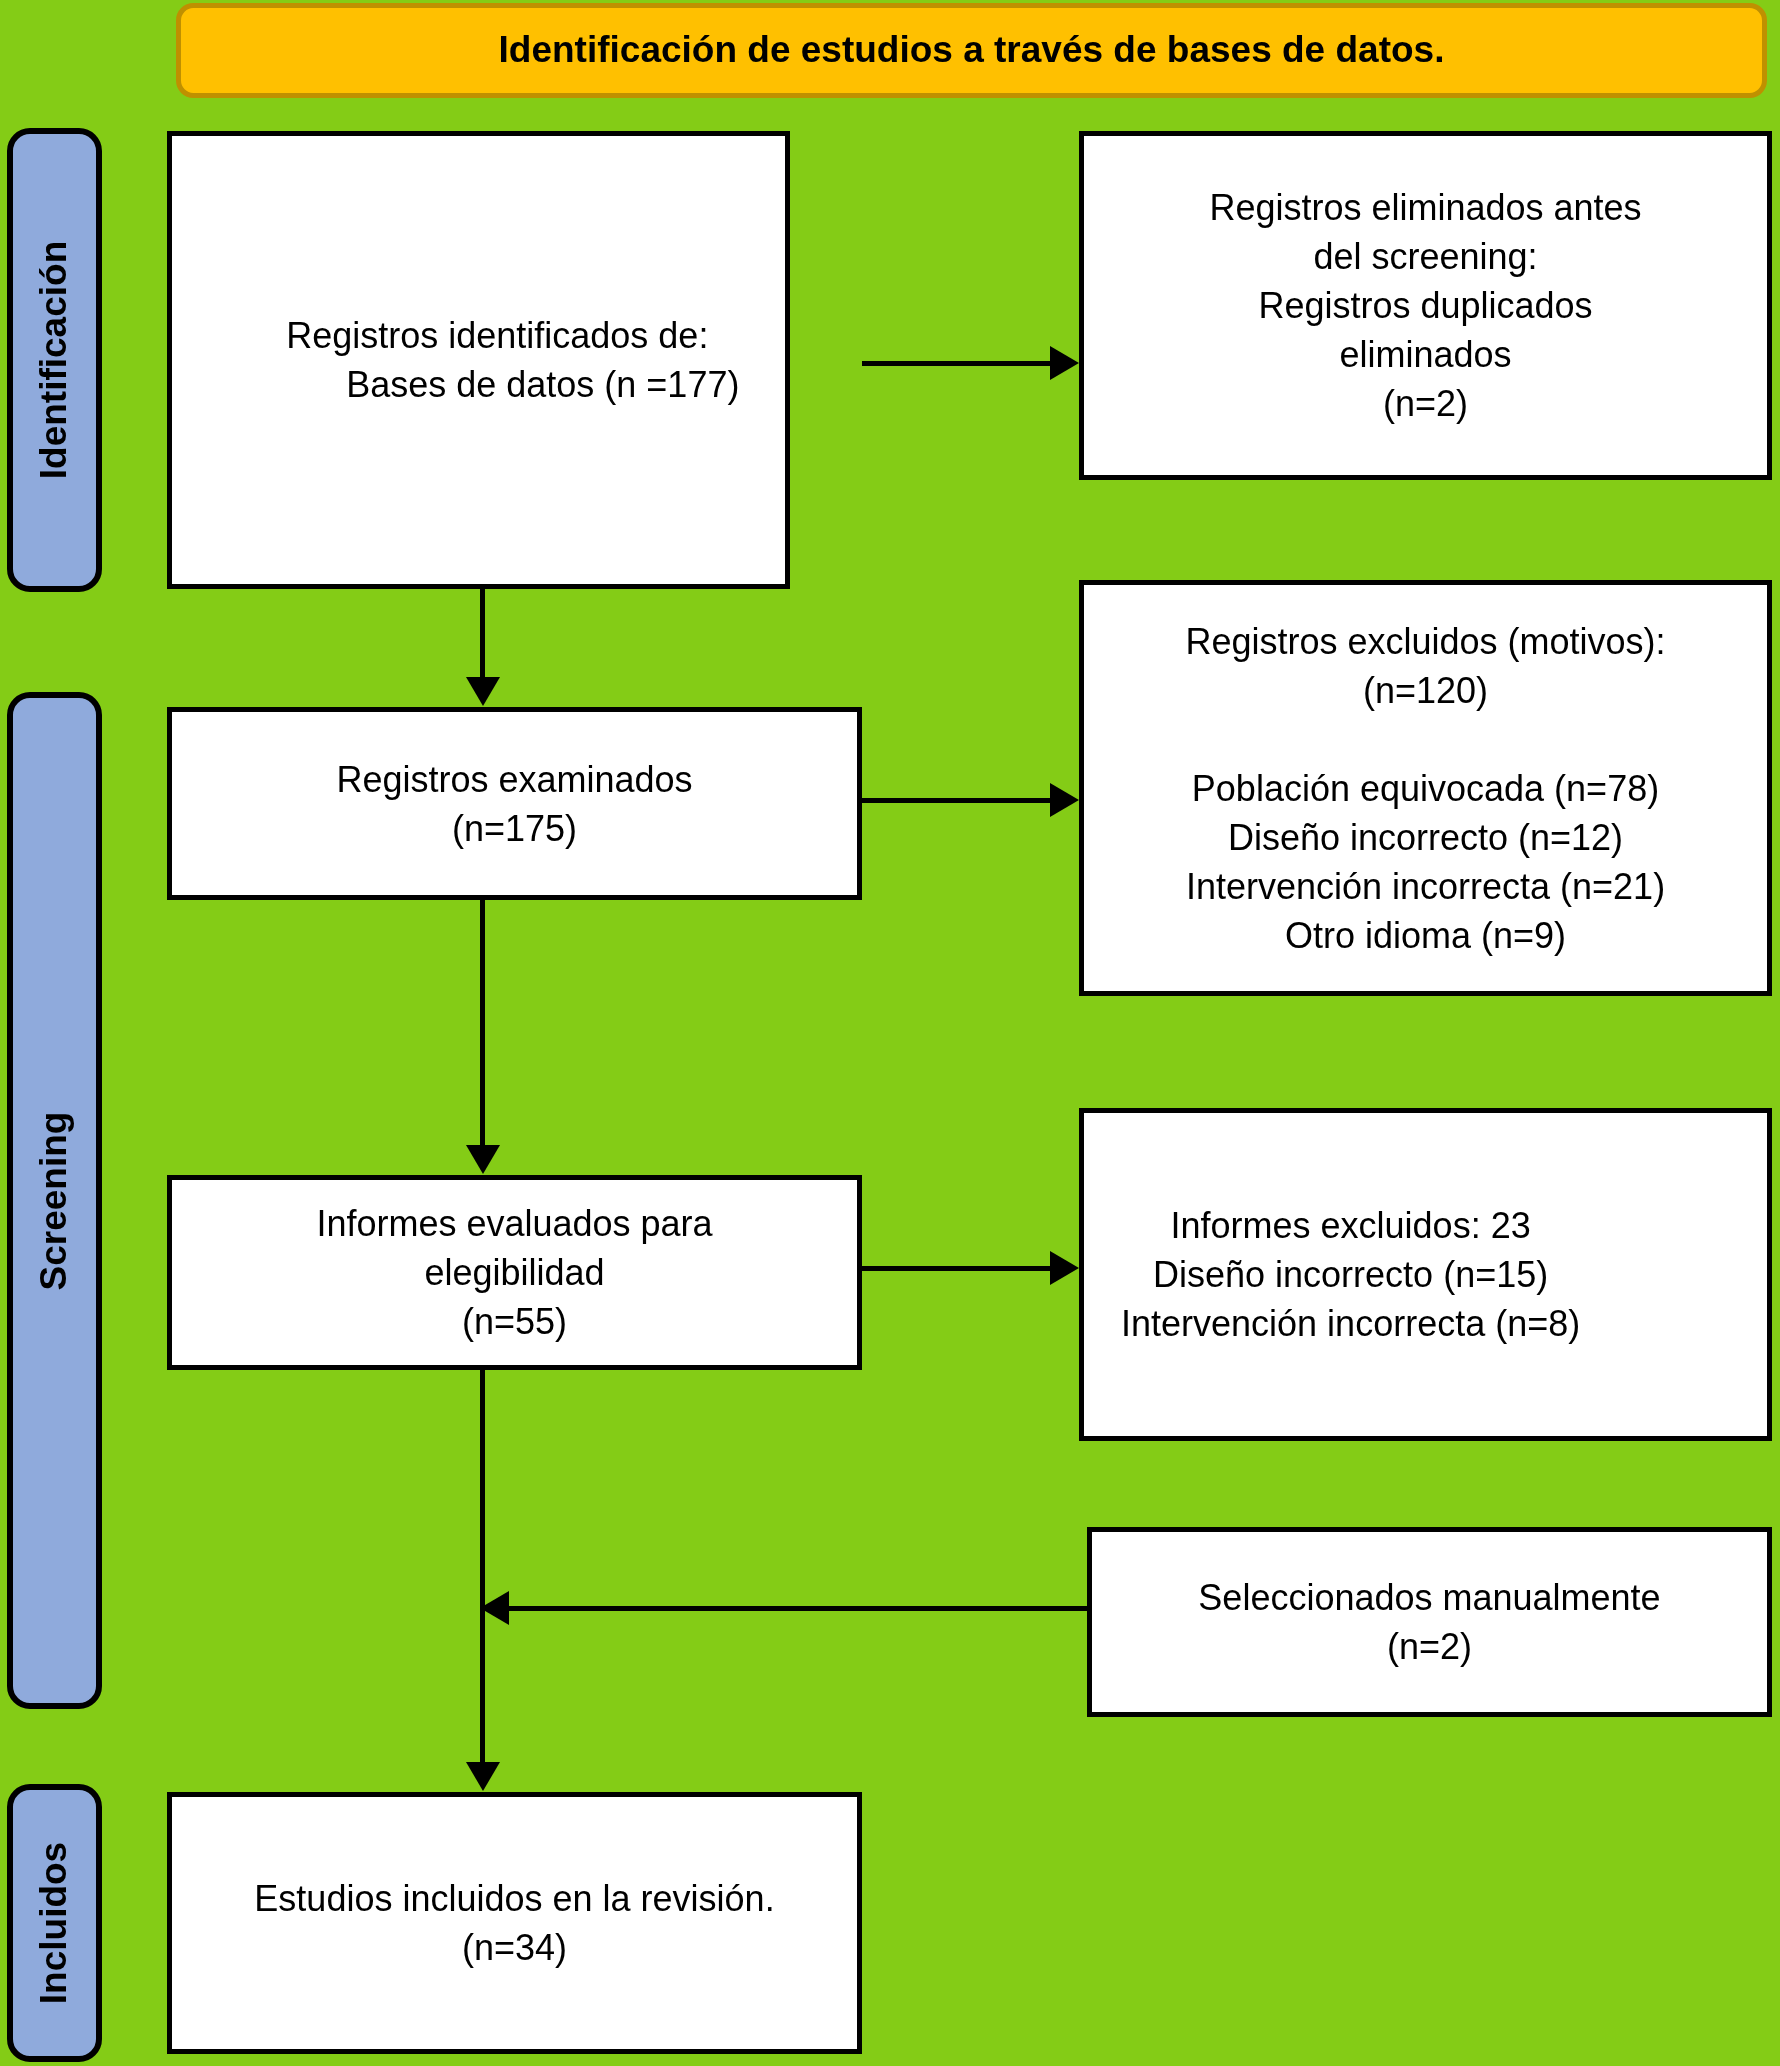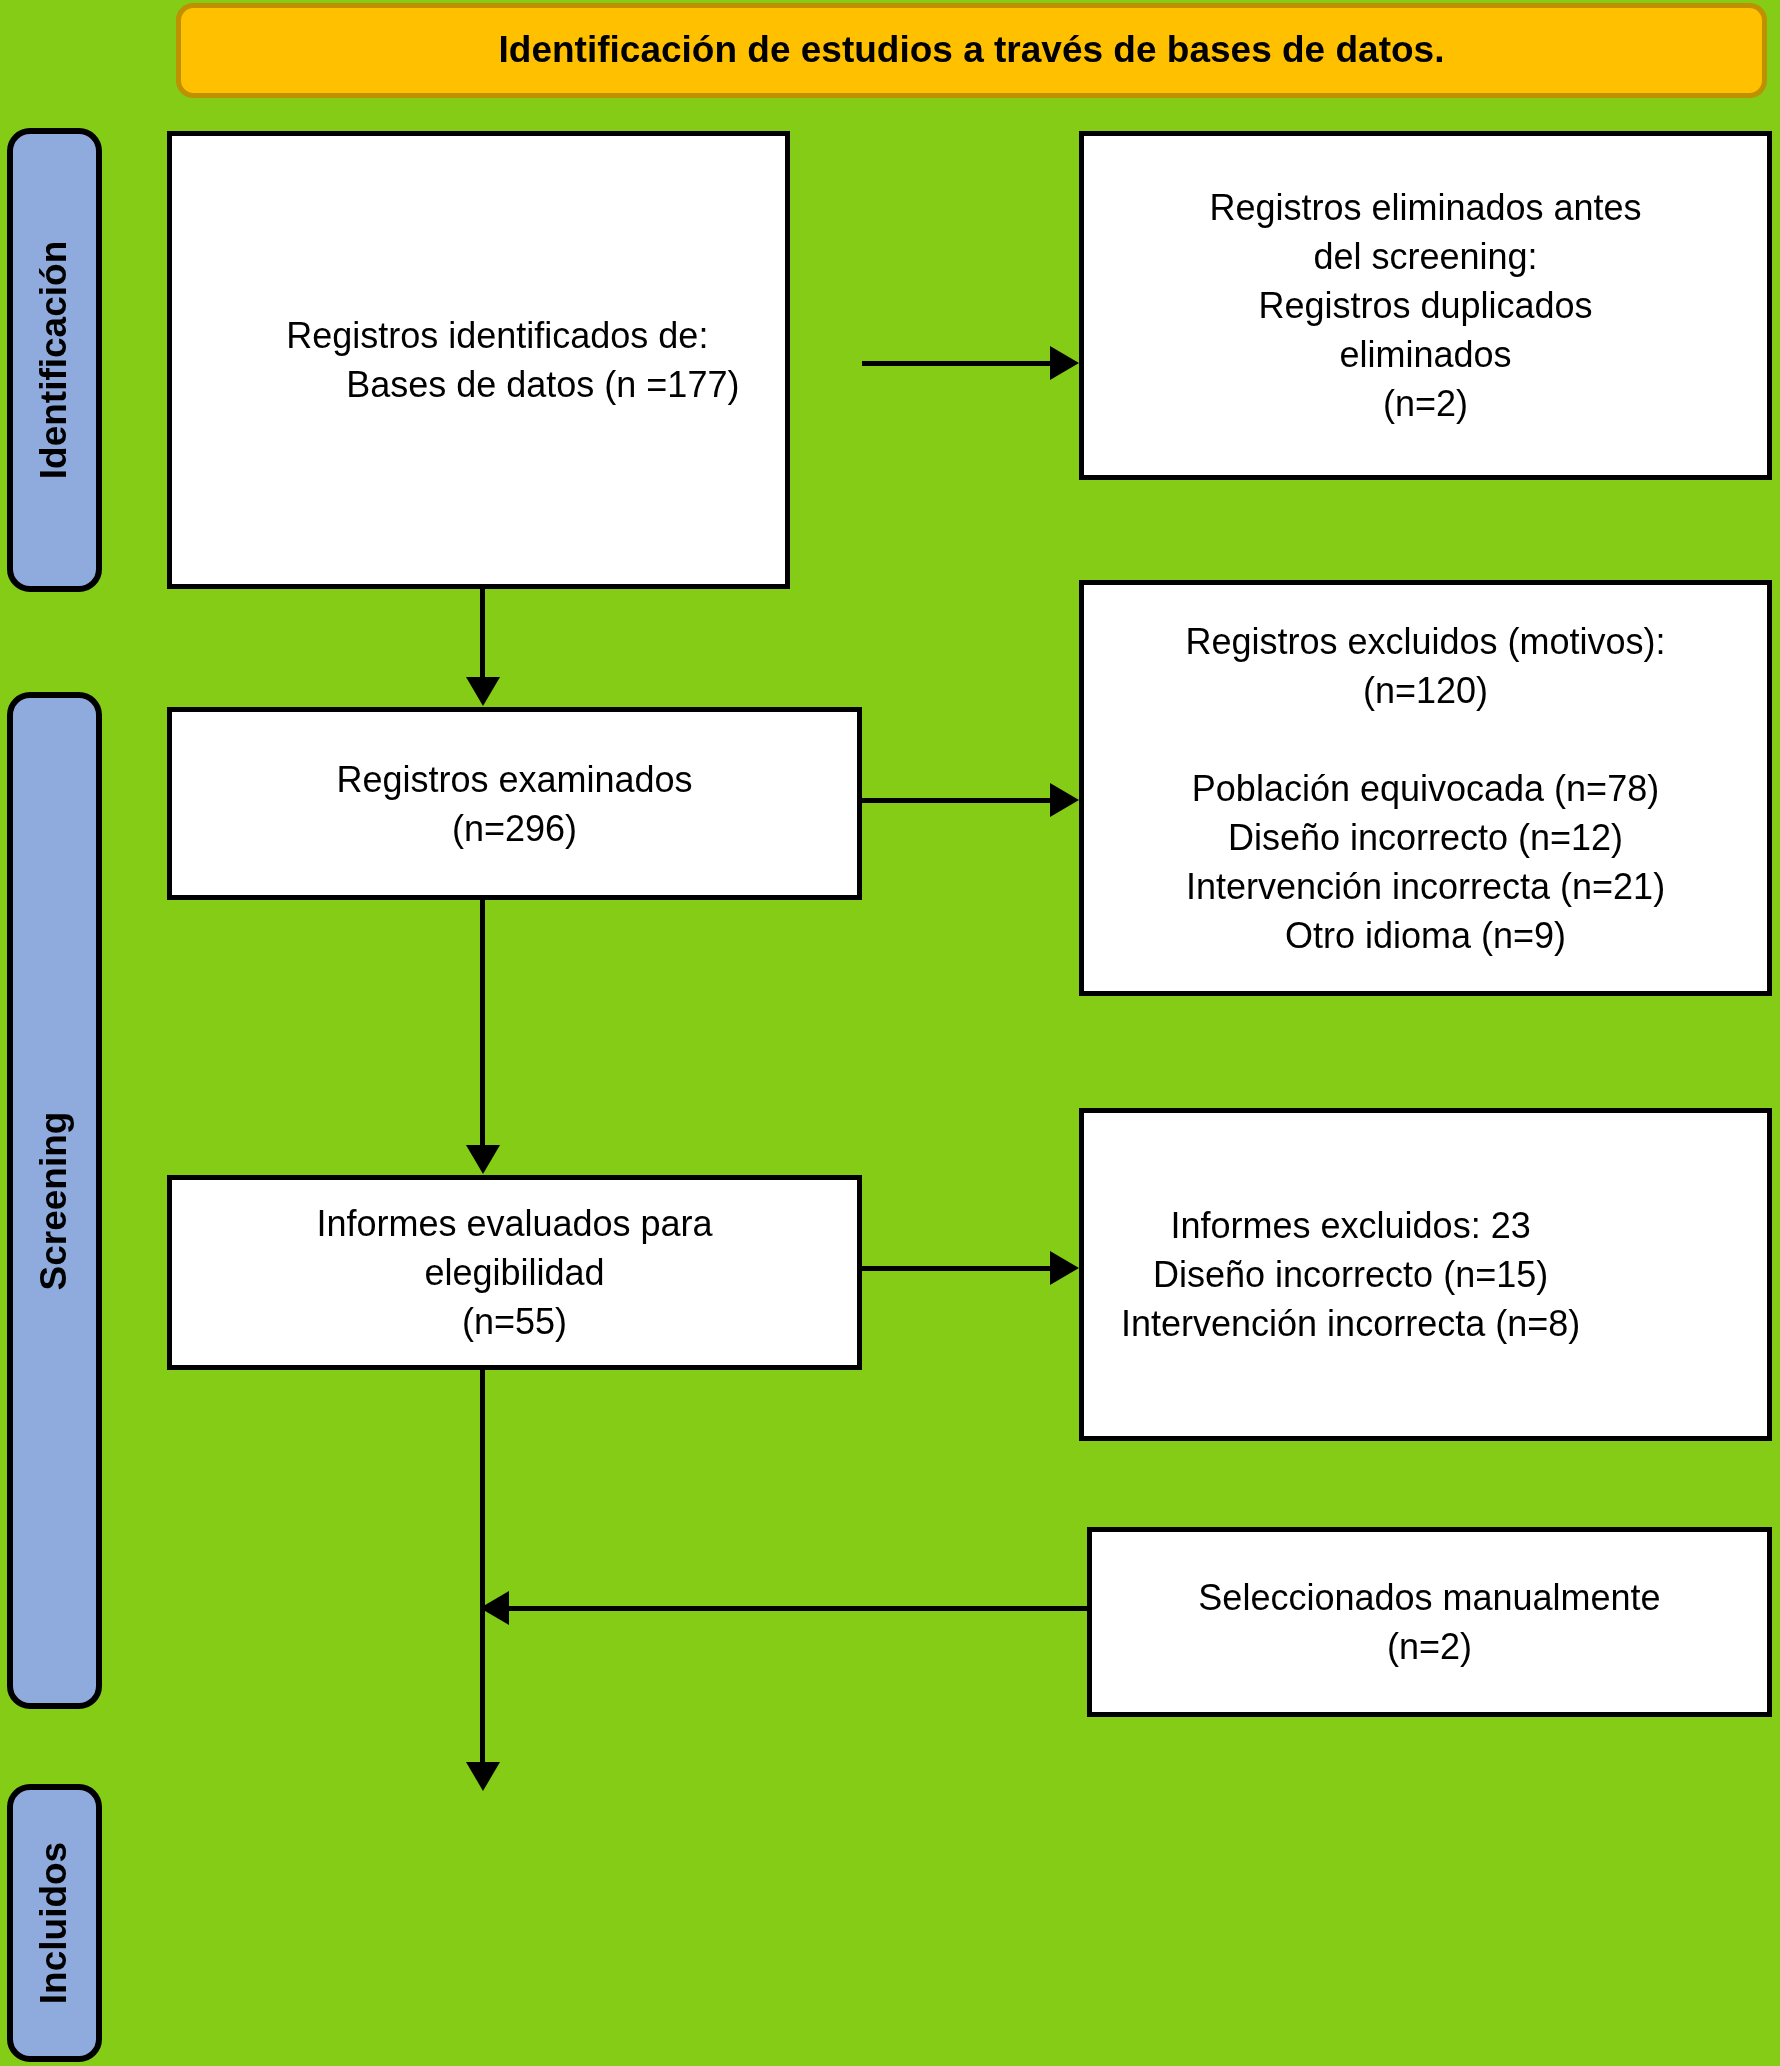--- a/index.html
+++ b/index.html
@@ -121,21 +121,21 @@
   <div class="box" id="box-removed">
     <div class="box-text">Registros eliminados antes
 del screening:
 Registros duplicados
 eliminados
 (n=2)</div>
   </div>
 
   <div class="box" id="box-screened">
     <div class="box-text">Registros examinados
-(n=296)</div>
+(n=175)</div>
   </div>
 
   <div class="box" id="box-records-excluded">
     <div class="box-text">Registros excluidos (motivos):
 (n=120)
 
 Población equivocada (n=78)
 Diseño incorrecto (n=12)
 Intervención incorrecta (n=21)
 Otro idioma (n=9)</div>
@@ -151,20 +151,24 @@
     <div class="box-text left">Informes excluidos: 23
 Diseño incorrecto (n=15)
 Intervención incorrecta (n=8)</div>
   </div>
 
   <div class="box" id="box-manual">
     <div class="box-text">Seleccionados manualmente
 (n=2)</div>
   </div>
 
+  <div class="box" id="box-included">
+    <div class="box-text">Estudios incluidos en la revisión.
+(n=34)</div>
+  </div>
 
   <div class="hline" style="left:862px; top:361px; width:190px;"></div>
   <div class="head-right" style="left:1050px; top:346px;"></div>
 
   <div class="vline" style="left:480px; top:589px; height:90px;"></div>
   <div class="head-down" style="left:466px; top:677px;"></div>
 
   <div class="hline" style="left:862px; top:798px; width:190px;"></div>
   <div class="head-right" style="left:1050px; top:783px;"></div>
 

